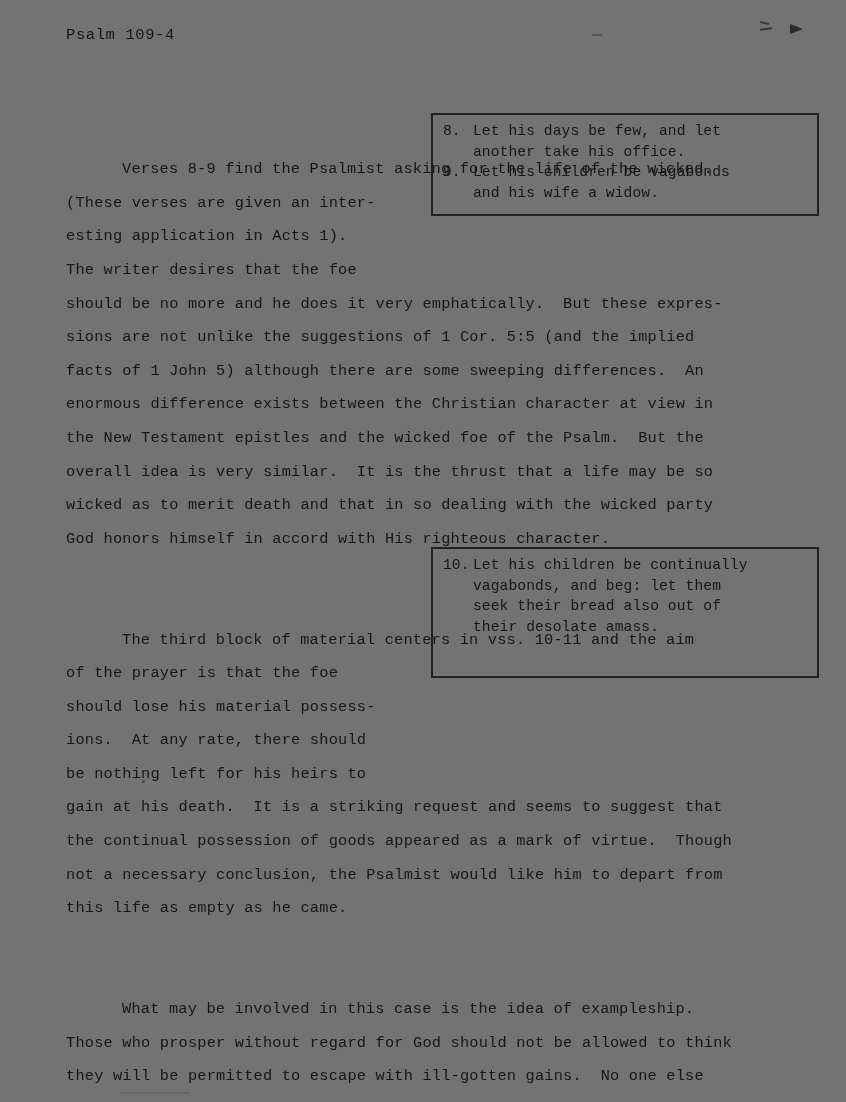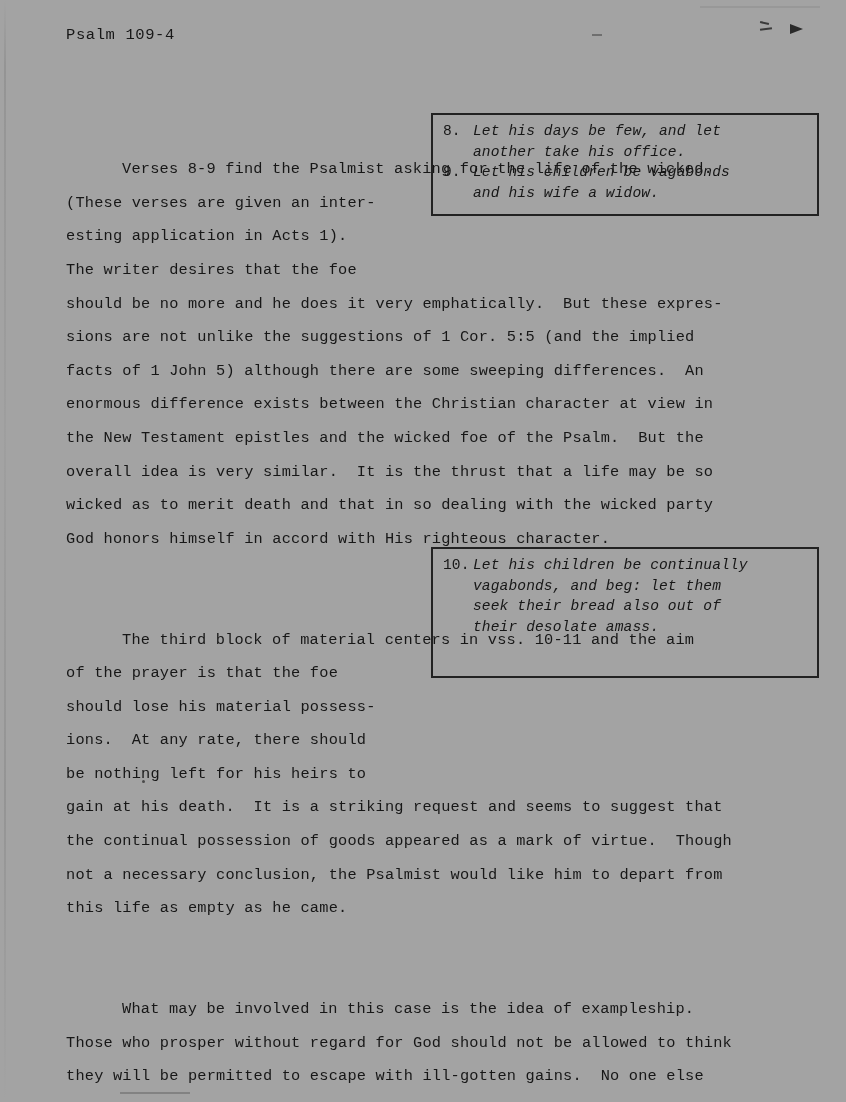--- a/index.html
+++ b/index.html
@@ -13,21 +13,21 @@
     position: relative;
     font-family: "Liberation Mono", "DejaVu Sans Mono", monospace;
     color: #171717;
     overflow: hidden;
   }
   .page {
     position: absolute;
     left: 0; top: 0;
     width: 846px;
     height: 1102px;
-    background: #a3a3a3;
+    background: #737373;
   }
   
   .edge-left {
     position: absolute;
     left: 4px; top: 0;
     width: 2px; height: 1102px;
     background: linear-gradient(to bottom, rgba(120,120,120,0) 0%, rgba(120,120,120,0.35) 6%, rgba(120,120,120,0.1) 40%, rgba(120,120,120,0.35) 72%, rgba(120,120,120,0) 100%);
   }
   .edge-top {
     position: absolute;
@@ -118,21 +118,20 @@
   }
   .verse-num {
     width: 30px;
     flex: 0 0 30px;
     text-align: left;
     white-space: pre;
   }
   .verse-text {
     flex: 1 1 auto;
     white-space: pre-wrap;
-    font-style: italic;
   }
   .stray-dot-1 {
     position: absolute;
     left: 142px; top: 780px;
     width: 3px; height: 3px;
     background: #4a4a4a;
     border-radius: 50%;
   }
   .stray-line-bottom {
     position: absolute;

